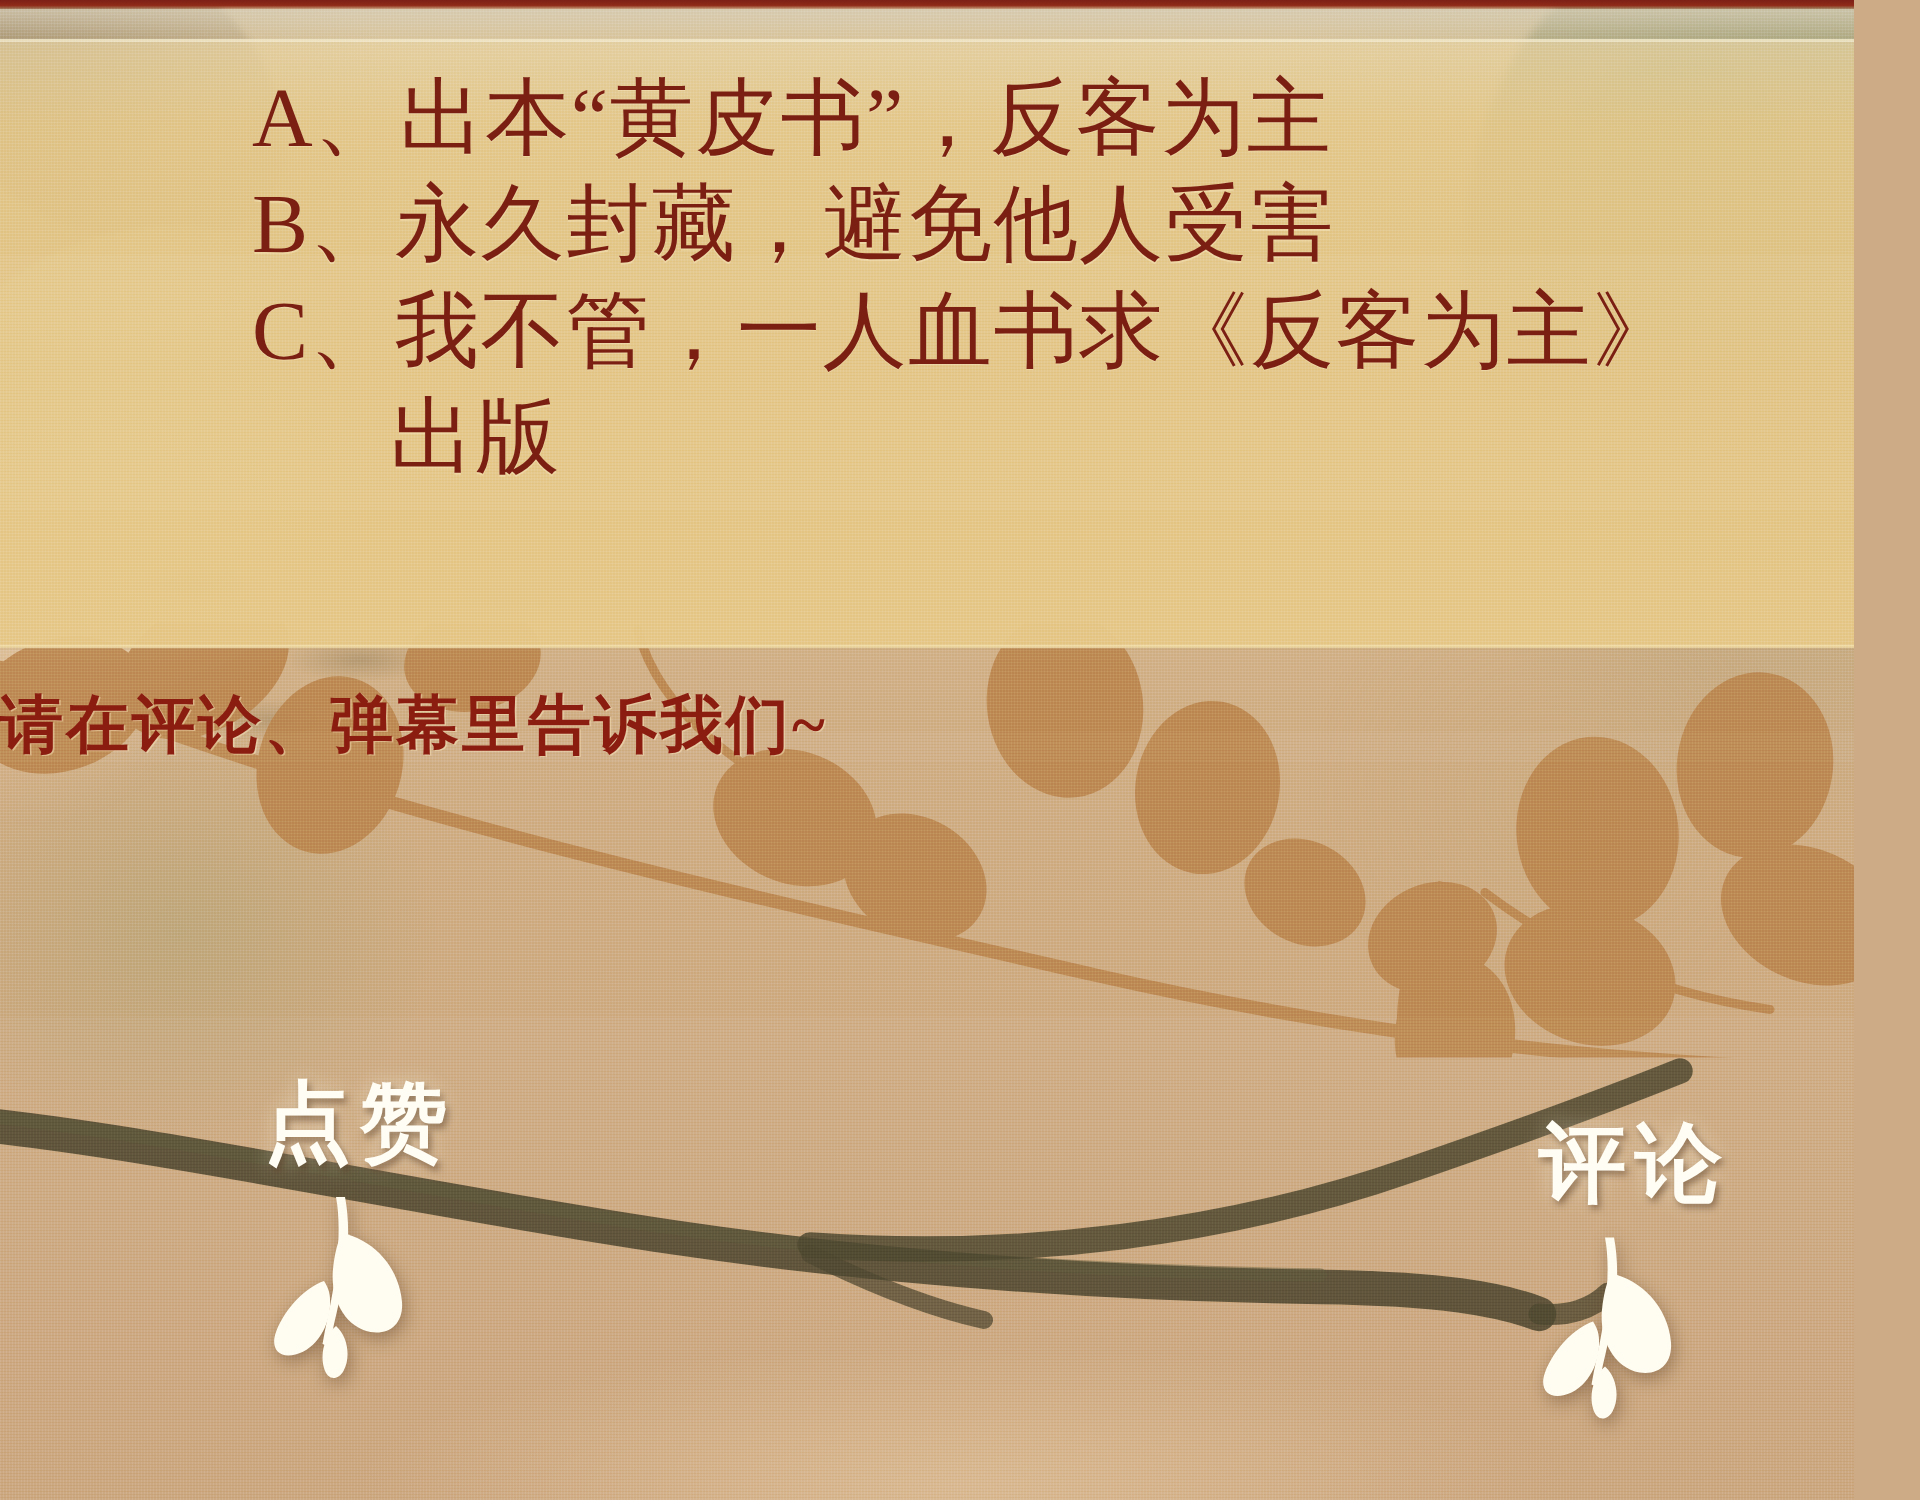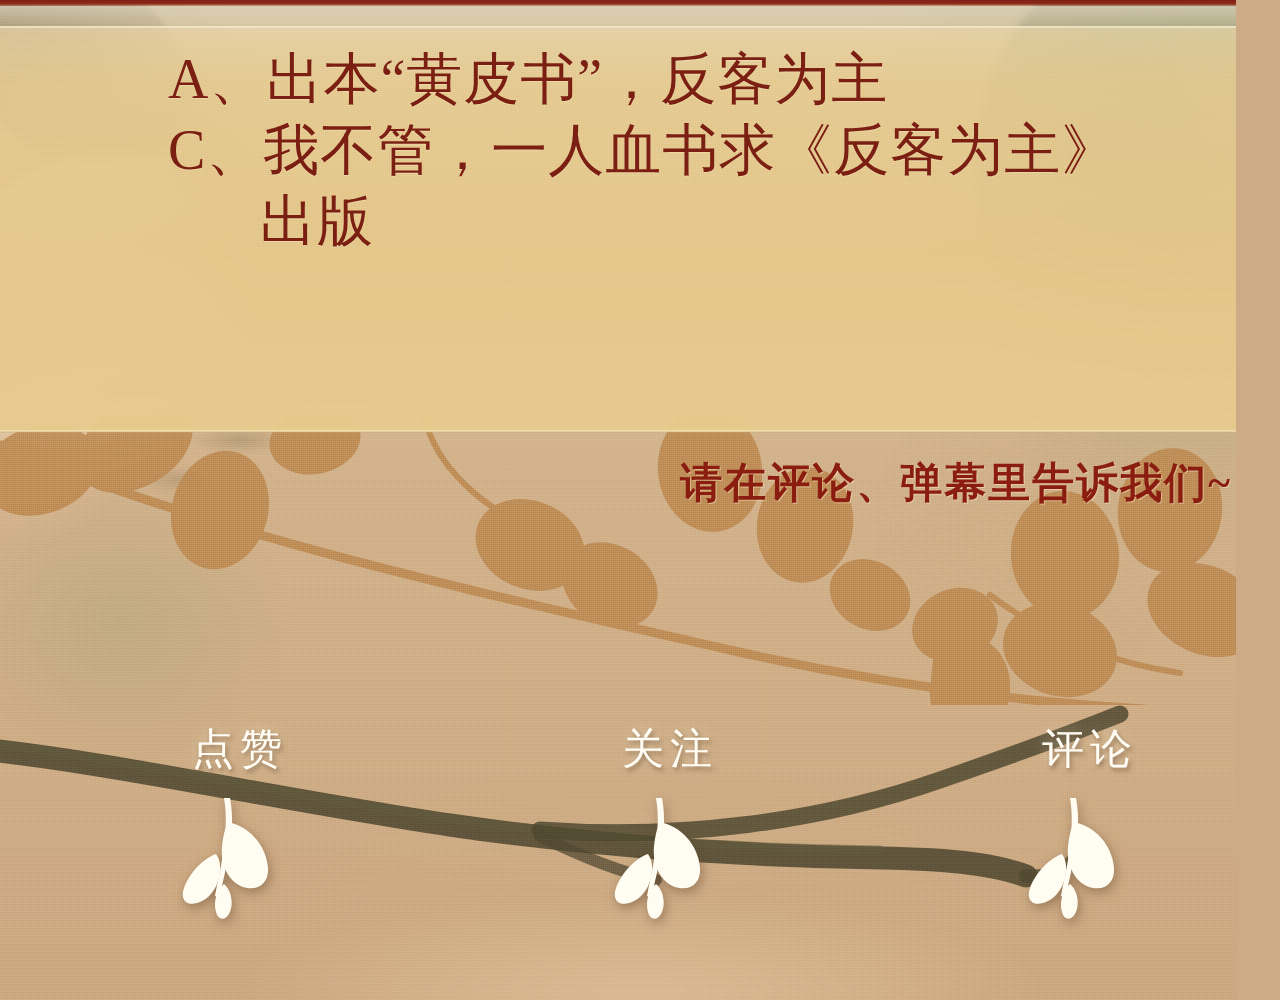--- a/index.html
+++ b/index.html
@@ -71,36 +71,36 @@
   .options{position:absolute;left:168px;top:44px;z-index:7;width:960px;}
   .opt{
     display:block;color:#7a1f12;font-size:56px;line-height:71px;
     letter-spacing:1px;white-space:nowrap;
     text-shadow:0 1px 0 rgba(255,240,205,.35);
   }
   .opt .cont{display:block;padding-left:92px;font-family:Liberation Serif, serif;}
 
   
   .cta-line{
-    position:absolute;left:0;top:455px;width:1232px;text-align:right;z-index:7;
+    position:absolute;left:0;top:455px;width:1232px;text-align:left;z-index:7;
     color:#8a1c10;font-size:42px;font-weight:bold;letter-spacing:2px;
     text-shadow:1px 1px 0 rgba(255,235,195,.45);
   }
 
   
   .branch-mid{position:absolute;left:-30px;top:415px;width:1340px;height:290px;z-index:3;pointer-events:none;opacity:.92;}
   
   .branch-ink{position:absolute;left:-20px;top:690px;width:1320px;height:260px;z-index:3;pointer-events:none;}
 
   
   .actions{position:absolute;left:0;top:712px;width:1280px;height:288px;z-index:7;}
   .action{position:absolute;width:260px;text-align:center;}
-  .a1{left:110px;} .a2{left:540px;} .a3{left:960px;}
+  .a1{left:110px;} .a2{left:540px;} .a3{left:960px;margin-top:27px;}
   .action .label{
-    color:#fffdf4;font-size:42px;font-weight:normal;letter-spacing:6px;line-height:74px;
+    color:#fffdf4;font-size:58px;font-weight:bold;letter-spacing:6px;line-height:74px;
     text-shadow:2px 3px 5px rgba(90,60,35,.55), 0 0 14px rgba(255,250,230,.45);
   }
   .action .leafmark{display:block;margin:6px auto 0;width:120px;height:132px;
     filter:drop-shadow(2px 4px 6px rgba(90,62,38,.45));}
   .a1 .leafmark{margin-left:58px;}
   .a2 .leafmark{margin-left:60px;}
   .a3 .leafmark{margin-left:54px;}
   .bottom-glow{position:absolute;left:0;bottom:0;width:1280px;height:150px;z-index:2;
     background:radial-gradient(ellipse 560px 130px at 640px 140px, rgba(226,196,156,.55), rgba(226,196,156,0) 72%);}
 </style>
@@ -155,50 +155,40 @@
       <path d="M560 140 C 700 150, 840 132, 960 90 C 1030 66, 1090 44, 1140 24" stroke="#4b4630" stroke-width="17" opacity="0.85"></path>
       <path d="M1046 186 C 1066 188, 1082 182, 1092 172" stroke="#4b4630" stroke-width="14" opacity="0.8"></path>
       <path d="M560 146 C 600 166, 640 182, 676 190" stroke="#4b4630" stroke-width="12" opacity="0.75"></path>
     </g>
   </svg>
 
   <div class="bottom-glow"></div>
 
   <div class="options">
     <span class="opt"><span>A、</span><span>出本“黄皮书”，反客为主</span></span>
+    <span class="opt"><span>B、</span><span>永久封藏，避免他人受害</span></span>
     <span class="opt"><span>C、</span><span>我不管，一人血书求《反客为主》</span><span class="cont">出版</span></span>
   </div>
 
   <div class="cta-line">请在评论、弹幕里告诉我们~</div>
 
   <div class="actions">
 
     <div class="action a1">
       <div class="label">点赞</div>
       <svg class="leafmark" viewBox="0 0 120 132">
         <g fill="#fffdf2">
           <path d="M62 6 C 66 26, 64 52, 58 76 C 56 86, 53 96, 52 106 L 47 104 C 49 92, 52 80, 54 68 C 58 44, 59 22, 56 6 Z"></path>
           <path d="M60 30 C 80 34, 98 52, 100 76 C 101 90, 92 98, 79 96 C 62 93, 52 74, 54 54 C 55 44, 57 36, 60 30 Z"></path>
           <path d="M48 62 C 36 66, 22 80, 16 96 C 12 107, 18 114, 29 111 C 44 107, 53 90, 52 74 C 52 69, 50 65, 48 62 Z"></path>
           <path d="M56 92 C 49 98, 45 110, 48 120 C 50 128, 57 129, 61 122 C 66 113, 64 99, 56 92 Z"></path>
         </g>
       </svg>
     </div>
 
-    <div class="action a2">
-      <div class="label">关注</div>
-      <svg class="leafmark" viewBox="0 0 120 132">
-        <g fill="#fffdf2">
-          <path d="M62 6 C 66 26, 64 52, 58 76 C 56 86, 53 96, 52 106 L 47 104 C 49 92, 52 80, 54 68 C 58 44, 59 22, 56 6 Z"></path>
-          <path d="M60 30 C 80 34, 98 52, 100 76 C 101 90, 92 98, 79 96 C 62 93, 52 74, 54 54 C 55 44, 57 36, 60 30 Z"></path>
-          <path d="M48 62 C 36 66, 22 80, 16 96 C 12 107, 18 114, 29 111 C 44 107, 53 90, 52 74 C 52 69, 50 65, 48 62 Z"></path>
-          <path d="M56 92 C 49 98, 45 110, 48 120 C 50 128, 57 129, 61 122 C 66 113, 64 99, 56 92 Z"></path>
-        </g>
-      </svg>
-    </div>
 
     <div class="action a3">
       <div class="label">评论</div>
       <svg class="leafmark" viewBox="0 0 120 132">
         <g fill="#fffdf2">
           <path d="M62 6 C 66 26, 64 52, 58 76 C 56 86, 53 96, 52 106 L 47 104 C 49 92, 52 80, 54 68 C 58 44, 59 22, 56 6 Z"></path>
           <path d="M60 30 C 80 34, 98 52, 100 76 C 101 90, 92 98, 79 96 C 62 93, 52 74, 54 54 C 55 44, 57 36, 60 30 Z"></path>
           <path d="M48 62 C 36 66, 22 80, 16 96 C 12 107, 18 114, 29 111 C 44 107, 53 90, 52 74 C 52 69, 50 65, 48 62 Z"></path>
           <path d="M56 92 C 49 98, 45 110, 48 120 C 50 128, 57 129, 61 122 C 66 113, 64 99, 56 92 Z"></path>
         </g>

